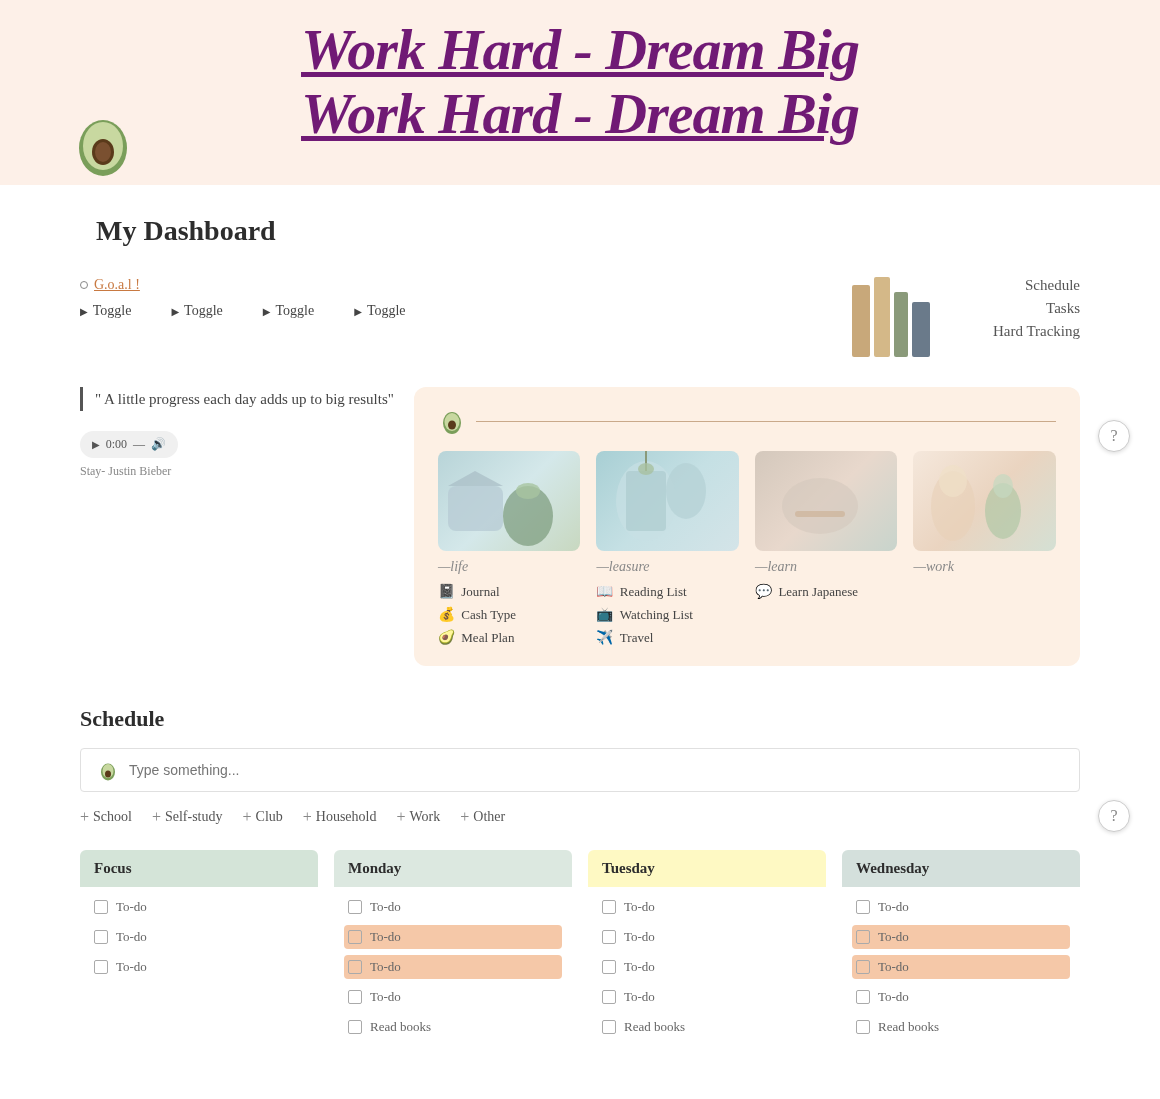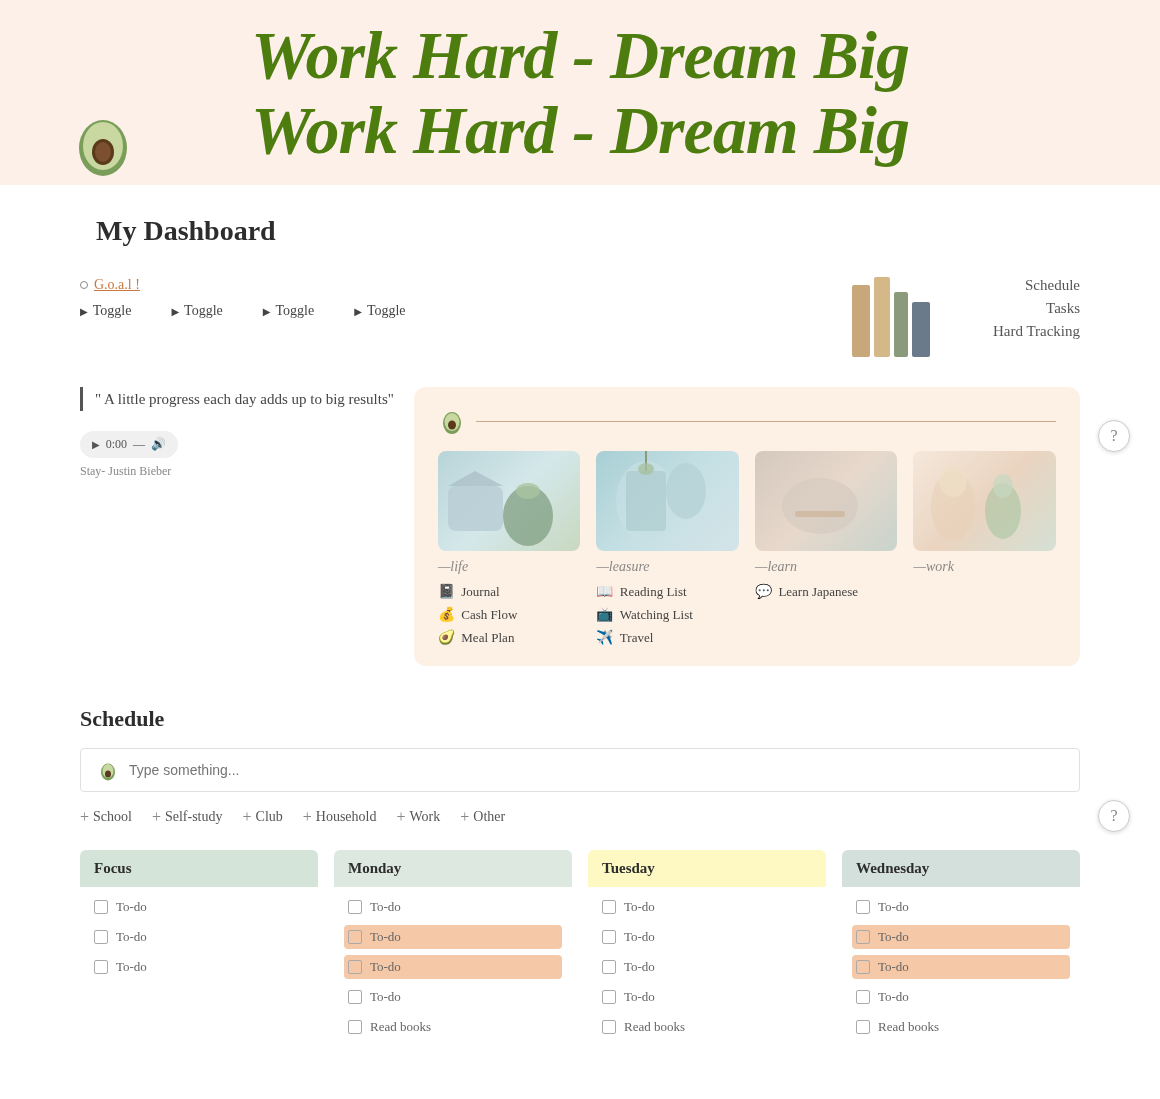--- a/index.html
+++ b/index.html
@@ -15,27 +15,28 @@
     .header-banner {
       background: #fdf0e8;
       width: 100%;
       padding: 18px 0 10px 0;
       text-align: center;
       position: relative;
       height: 185px;
       overflow: hidden;
     }
     .banner-text-1, .banner-text-2 {
-      font-size: 68px;
+      font-size: 58px;
       font-weight: 900;
-      color: #4d7c0f;
+      color: #701a75;
       font-style: italic;
       font-family: 'Georgia', serif;
       line-height: 1.1;
       letter-spacing: -1px;
+      text-decoration: underline;
     }
     .avocado-logo {
       position: absolute;
       left: 68px;
       top: 110px;
       width: 70px;
       height: 70px;
     }
 
     
@@ -468,21 +469,21 @@
             </svg>
           </div>
           <div class="category-label">—life</div>
           <div class="category-links">
             <div class="cat-link">
               <span class="cat-icon">📓</span>
               <span>Journal</span>
             </div>
             <div class="cat-link">
               <span class="cat-icon">💰</span>
-              <span>Cash Flow</span>
+              <span>Cash Type</span>
             </div>
             <div class="cat-link">
               <span class="cat-icon">🥑</span>
               <span>Meal Plan</span>
             </div>
           </div>
         </div>
 
         <div class="category-col">
           <div class="category-image img-leasure" style="height:100px;">

